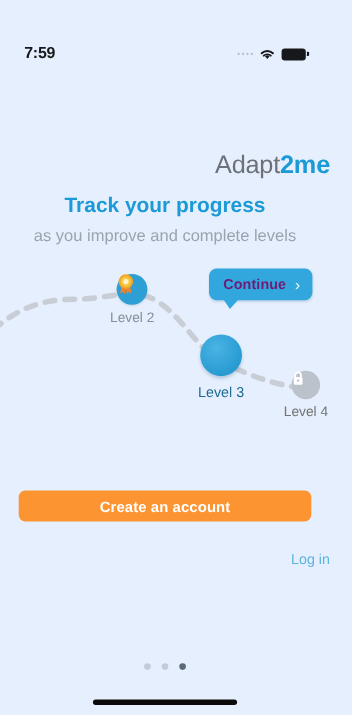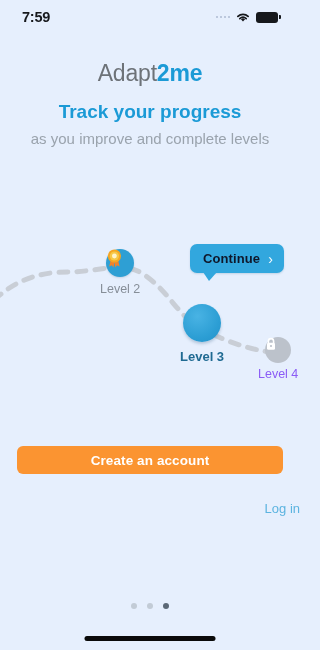--- a/index.html
+++ b/index.html
@@ -19,20 +19,21 @@
 
   
   .statusbar {
     height: 34px;
     display: flex;
     align-items: center;
     justify-content: space-between;
     padding: 0 22px 0 22px;
     position: relative;
     z-index: 5;
+    margin-top: 32px;
   }
   .status-time {
     font-size: 14.5px;
     font-weight: bold;
     color: #16181c;
     letter-spacing: -0.2px;
   }
   .status-right {
     display: flex;
     align-items: center;
@@ -56,22 +57,22 @@
     content: "";
     position: absolute;
     right: -2.5px; top: 3.5px;
     width: 2px; height: 4px;
     border-radius: 0 1px 1px 0;
     background: #16181c;
   }
 
   
   .brand {
-    text-align: center;
-    margin-top: 26px;
+    text-align: right;
+    margin-top: 70px;
     font-size: 23px;
     color: #6d7278;
     letter-spacing: -0.2px;
   }
   .brand .accent {
     color: #1b9ad6;
     font-weight: bold;
   }
   .tagline {
     text-align: center;
@@ -136,51 +137,51 @@
 
   
   .n3 { left: 180px; top: 72px; }
   .n3 .node-circle {
     width: 38px; height: 38px;
     background: radial-gradient(circle at 38% 32%, #49b3e4 0%, #2c9ed4 62%, #2291c9 100%);
     box-shadow: 0 2px 3px rgba(30,80,120,0.25);
   }
   .n3 .node-label {
     color: #1f6a92;
-    font-weight: bold;
+    font-weight: normal;
     font-size: 13px;
     margin-top: 7px;
   }
 
   
   .n4 { left: 258px; top: 105px; }
   .n4 .node-circle {
     width: 26px; height: 26px;
     background: #bcc2cb;
   }
   .n4 .node-label {
-    color: #8b5cf6;
+    color: #737373;
     margin-top: 4px;
   }
 
   
   .continue-bubble {
     position: absolute;
     left: 190px;
     top: 12px;
     background: #32a7de;
     border-radius: 7px;
     padding: 7px 11px 7px 13px;
     display: flex;
     align-items: center;
     gap: 8px;
     box-shadow: 0 1px 2px rgba(30,90,130,0.18);
   }
   .continue-bubble .txt {
-    color: #0f172a;
+    color: #701a75;
     font-size: 13px;
     font-weight: bold;
     letter-spacing: 0.1px;
   }
   .continue-bubble .chev {
     color: #ffffff;
     font-size: 14px;
     line-height: 1;
     opacity: 0.95;
   }

